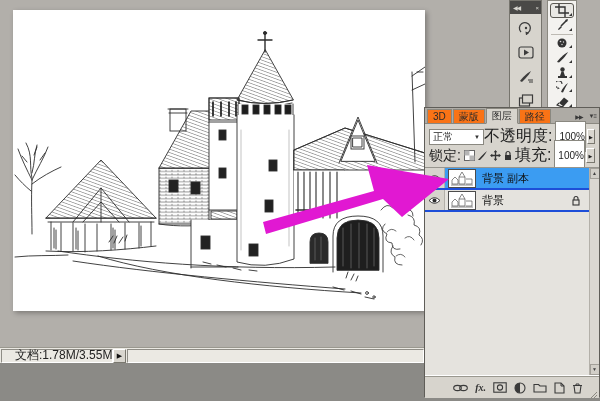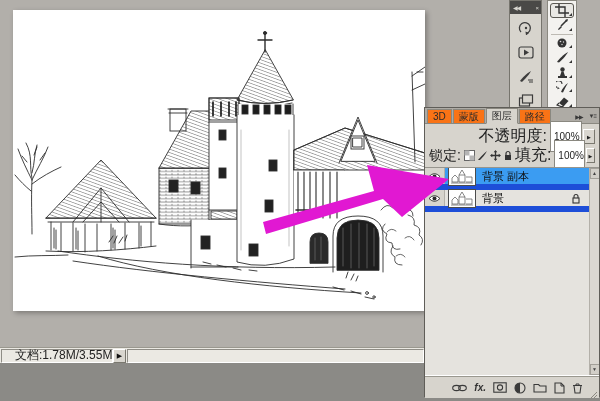--- a/index.html
+++ b/index.html
@@ -69,42 +69,42 @@
   .spin { width:12px; height:15px; margin-left:1px; background:#d9d6cf;
           border:1px solid; border-color:#fff #7a786f #7a786f #fff; font-size:5px;
           display:flex; align-items:center; justify-content:center; color:#222; cursor:default; }
   .lock-label { font-size:14px; color:#222; margin-right:3px; white-space:nowrap; }
   .lock-btn { width:14px; height:14px; background:none; border:none; display:flex;
               align-items:center; justify-content:center; cursor:default; margin-right:2px; }
 
   .layer-list { position:relative; height:209px; background:#e5e3de;
                 border-top:1px solid #97958e; border-bottom:1px solid #fff; overflow:hidden; }
   .layer-row { display:flex; align-items:flex-end; height:22px; width:calc(100% - 10px);
-               border-bottom:6px solid #1d4ed8; cursor:default; }
+               border-bottom:2px solid #1d4ed8; cursor:default; }
   .eye-cell { width:20px; height:100%; background:#d7d4cd; border-right:1px solid #b3b0a9;
               display:flex; align-items:center; justify-content:center; flex:0 0 auto; }
   .row-body { flex:1; height:100%; display:flex; align-items:center; padding-left:3px; }
   .layer-row.selected .row-body { background:#3b9cf2; }
   .thumb { width:28px; height:19px; background:#fff; border:1px solid #4c4c4c; margin-right:6px;
            flex:0 0 auto; display:flex; align-items:center; justify-content:center; cursor:default; }
   .layer-name { font-size:11px; color:#101010; white-space:nowrap; }
   .row-lock { margin-left:auto; margin-right:8px; display:flex; }
 
   .scrollbar { position:absolute; right:0; top:0; bottom:0; width:10px; background:#dbd8d2;
                border-left:1px solid #b3b0a9; display:flex; flex-direction:column;
                justify-content:space-between; align-items:center; }
   .sb-btn { width:10px; height:11px; background:#d2cfc8; border:1px solid #a3a099;
             font-size:5px; line-height:9px; text-align:center; color:#444; cursor:default; padding:0; }
 
   .panel-footer { height:22px; display:flex; align-items:center; justify-content:flex-end;
                   gap:7px; padding-right:16px; border-top:1px solid #9a988f; position:relative;
                   background:#d7d4cd; }
   .foot-btn { background:none; border:none; display:flex; align-items:center; cursor:default; padding:0; }
   .fx-label { font-size:10px; font-style:italic; font-weight:bold; color:#333;
-              font-family:Liberation Sans, sans-serif; }
+              font-family:Liberation Serif, serif; }
   .grip { position:absolute; right:1px; bottom:1px; width:8px; height:8px; cursor:default; }
 
   
   .arrow-overlay { position:absolute; left:0; top:0; z-index:40; pointer-events:none; }
 </style>
 </head>
 <body>
 
 <div id="screen">
 
@@ -311,20 +311,24 @@
       <div class="tab">蒙版</div>
       <div class="tab active">图层</div>
       <div class="tab">路径</div>
       <div class="tab-spacer"></div>
       <button class="tabbar-btn">▶▶</button>
       <button class="tabbar-btn">▼≡</button>
     </div>
 
     <div class="opts">
       <div class="opt-row">
+        <div class="blend-select">
+          <span>正常</span>
+          <span class="dd-arrow">▼</span>
+        </div>
         <span class="opt-label">不透明度:</span>
         <div class="value-box">100%</div>
         <button class="spin">▶</button>
       </div>
       <div class="opt-row">
         <span class="lock-label">锁定:</span>
         <button class="lock-btn">
           <svg width="11" height="11" viewBox="0 0 11 11">
               <rect x="0.5" y="0.5" width="10" height="10" fill="#fff" stroke="#666"></rect>
               <rect x="0.5" y="0.5" width="5" height="5" fill="#b5b5b5"></rect>

